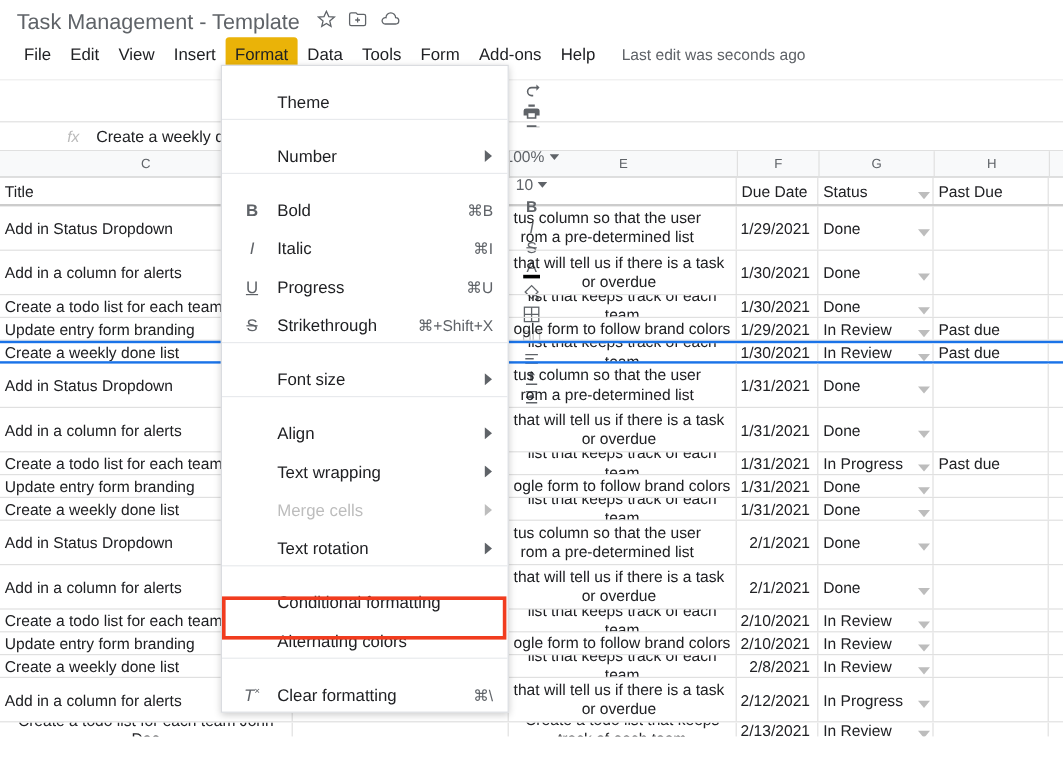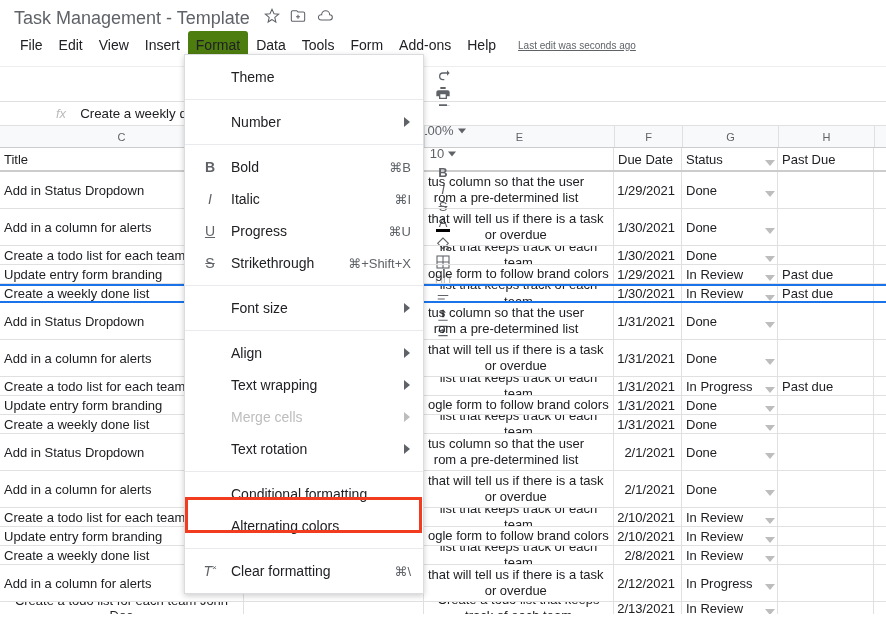--- a/index.html
+++ b/index.html
@@ -3,21 +3,21 @@
 <meta charset="utf-8">
 <style>
   * { box-sizing: border-box; }
   body { margin:0; font-family: Arial, sans-serif; font-size:13px; color:#202124; background:#fff; width:886px; }
   .header { padding:8px 10px 0 14px; display:flex; align-items:flex-start; gap:8px; }
   .title { font-size:18px; color:#5f6368; }
   .title-icons { display:flex; gap:10px; margin-left:6px; }
   .title-icons svg { fill:#5f6368; }
   .menubar { display:flex; gap:0; padding:2px 10px 6px 12px; font-size:14px; color:#202124; align-items:center; border-bottom:1px solid #eee0; }
   .menubar span { padding:6px 8px; cursor:pointer; }
-  .last-edit { color:#5f6368; text-decoration:underline; margin-left:6px; font-size:10px; }
+  .last-edit { color:#5f6368; margin-left:6px; font-size:13px; }
   .toolbar { display:flex; align-items:center; padding:0 8px; border-top:1px solid #eee; border-bottom:1px solid #e0e0e0; height:36px; gap:2px; color:#5f6368;flex-direction:column; }
   .toolbar .btn { width:24px; height:24px; display:flex; align-items:center; justify-content:center; }
   .toolbar .sep { width:1px; height:20px; background:#e0e0e0; margin:0 4px; }
   .zoom { display:flex; align-items:center; gap:4px; font-size:13px; padding:0 6px; }
   .formula-bar { display:flex; align-items:center; border-bottom:1px solid #e0e0e0; height:24px; font-size:13px; }
   .fx { font-style:italic; color:#bbb; padding:0 10px; }
   .formula-input { flex:1; padding:0 4px; font-family:Arial; color:#202124; border:none; outline:none; }
   .col-headers { display:flex; background:#f8f9fa; border-bottom:1px solid #ccc; height:22px; font-size:11px; color:#5f6368; }
   .row-head-spacer { width:0px; border-right:0px solid #ccc; }
   .col-head { display:flex; align-items:center; justify-content:center; border-right:1px solid #e0e0e0; }
@@ -33,21 +33,21 @@
   .row.tall { height:37px; }
   .row.short { height:19px; }
   .row.cut { height:12px; overflow:hidden; border-bottom:none; }
   .cell.e { line-height:1.25; white-space:normal; }
   .cell.f { justify-content:flex-end; padding-right:6px; }
   .dd { position:absolute; right:2px; top:50%; margin-top:-4px; }
   .dd svg { fill:#bdbdbd; }
   .sel-top { border-top:2px solid #1a73e8; }
   .sel-bottom { border-bottom:2px solid #1a73e8; }
   .menu { position:absolute; left:184px; top:54px; width:240px; background:#fff; border:1px solid #dadce0; box-shadow:0 2px 6px rgba(0,0,0,.2); z-index:20; padding:6px 0; font-size:14px; }
-  .menu .item { display:flex; align-items:center; height:32px; padding:0 12px 0 16px; gap:12px; color:#202124; position:relative; }
+  .menu .item { display:flex; align-items:flex-end; height:32px; padding:0 12px 0 16px; gap:12px; color:#202124; position:relative; }
   .menu .item.disabled { color:#bdbdbd; }
   .menu .item .shortcut { margin-left:auto; color:#5f6368; font-size:13px; }
   .menu .item .arrow { margin-left:auto; }
   .menu hr { border:none; border-top:1px solid #e8eaed; margin:6px 0; }
   .icon-slot { width:18px; display:flex; justify-content:center; color:#5f6368; }
   .highlight-box { position:absolute; border:3px solid #f13c1f; pointer-events:none; z-index:25; }
   .hidden-col-gap { width:0; border-right:1px solid #ccc; }
   .gap-menu { width:180px; }
   .bold { font-weight:bold; }
   .ital { font-style:italic; }
@@ -77,21 +77,21 @@
         </svg>
     </span>
   </div>
 </div>
 
 <div class="menubar">
   <span>File</span>
   <span>Edit</span>
   <span>View</span>
   <span>Insert</span>
-  <span style="background:#4d7c0f;border-radius:3px;">Format</span>
+  <span style="background:#eab308;border-radius:3px;">Format</span>
   <span>Data</span>
   <span>Tools</span>
   <span>Form</span>
   <span>Add-ons</span>
   <span>Help</span>
   <span class="last-edit">Last edit was seconds ago</span>
 </div>
 
 <div class="toolbar">
   <div class="btn">

